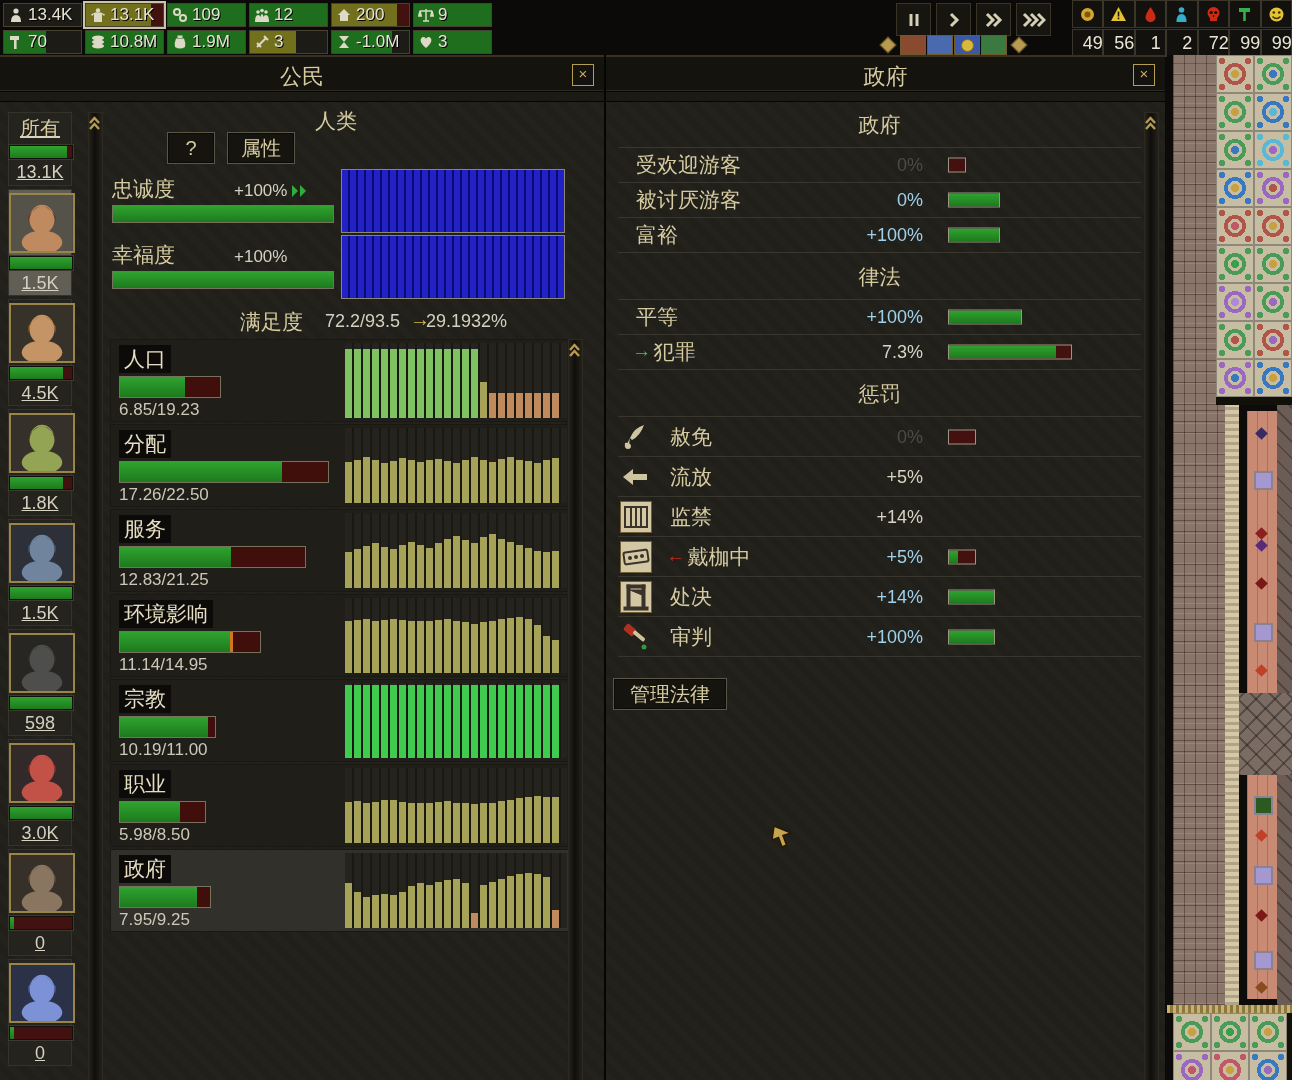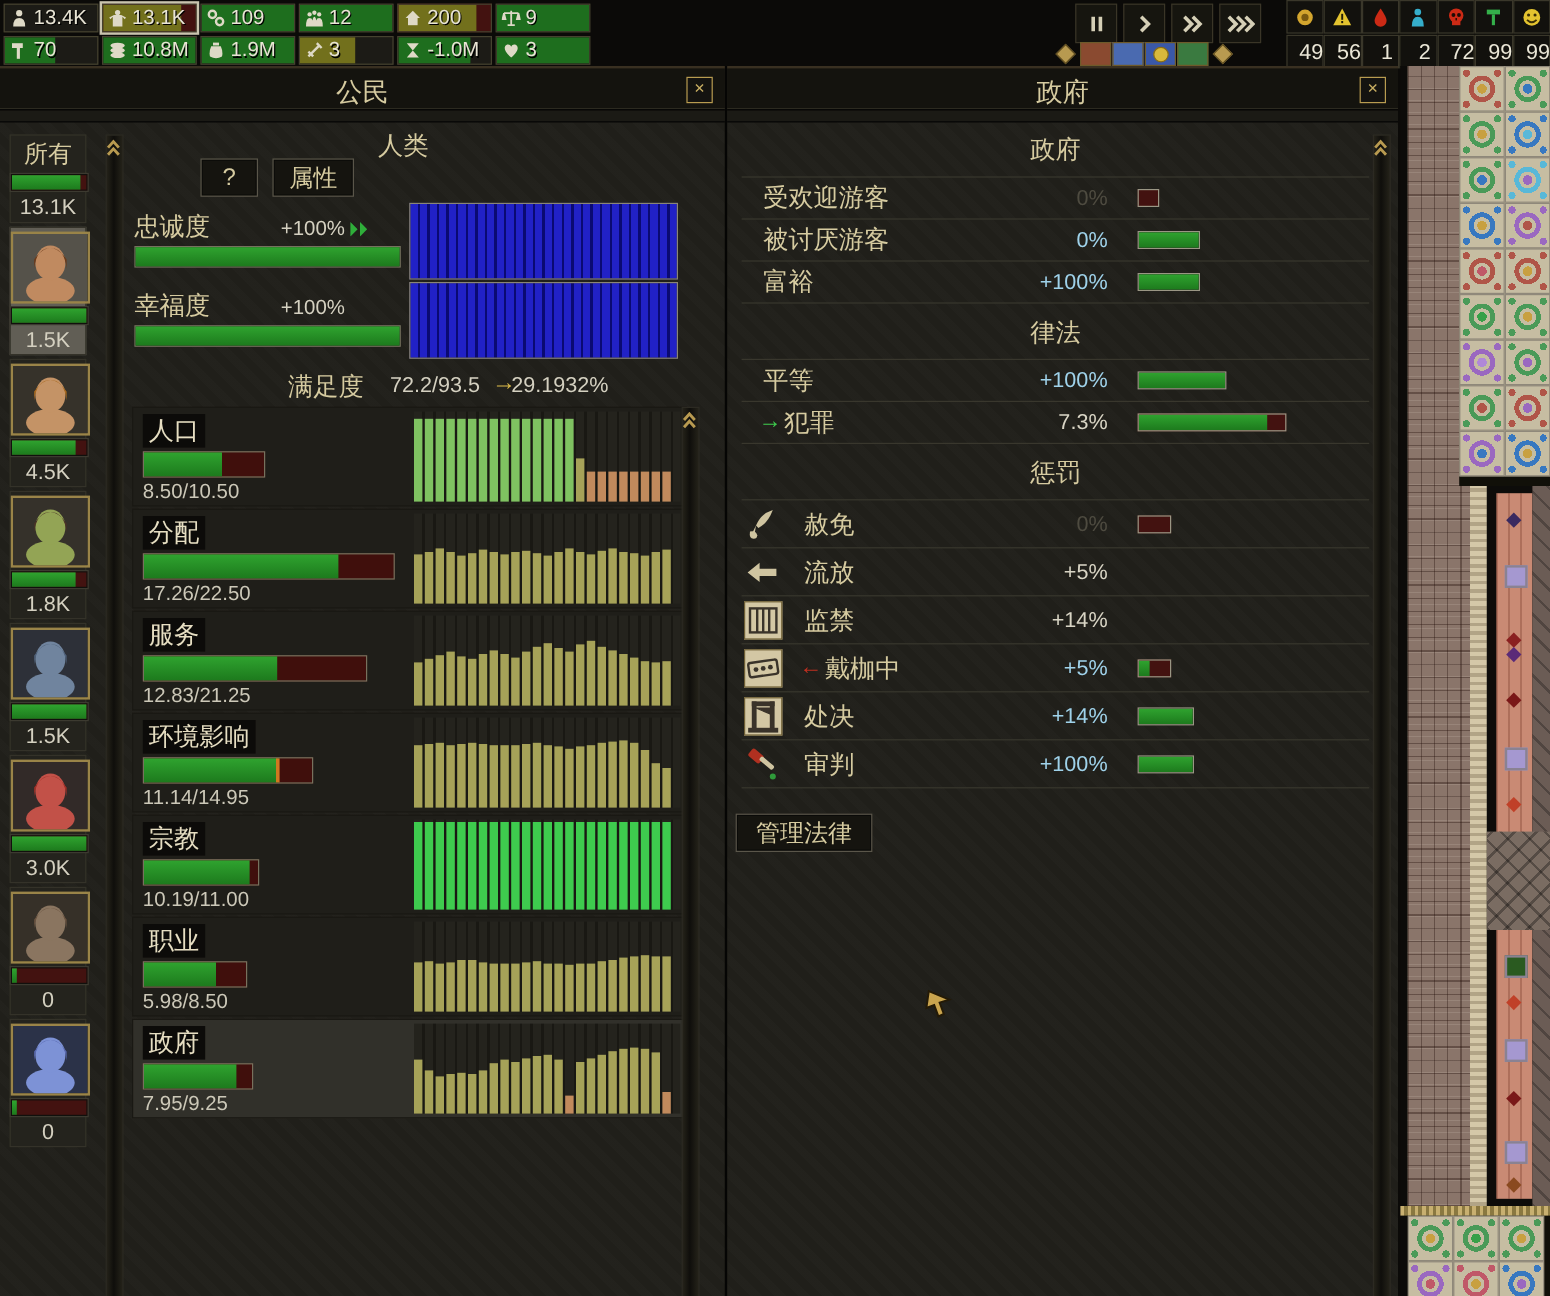--- a/index.html
+++ b/index.html
@@ -41,21 +41,21 @@
     background-image:repeating-linear-gradient(45deg,rgba(255,255,255,.012) 0 7px,transparent 7px 14px);}
   .titlebar{position:relative;height:34px;background:#14130e;border-top:2px solid #393021;
             border-bottom:1px solid #060605;box-shadow:inset 0 -1px 0 #2c2a20;}
   .title{position:absolute;left:0;right:0;top:5px;text-align:center;font-size:22px;color:#d6cba0;}
   .closebtn{position:absolute;right:10px;top:7px;width:20px;height:20px;border:1px solid #b89c50;
             color:#c8ae62;font-size:15px;line-height:18px;text-align:center;cursor:pointer;background:#141310;}
   .subbar{height:9px;background:#1b1a15;border-bottom:1px solid #060605;}
   #citizens-window{left:0;width:604px;border-right:2px solid #050504;}
   #gov-window{left:606px;width:559px;}
   
-  #side{position:absolute;left:8px;top:57px;width:64px;}
+  #side{position:absolute;left:8px;top:57px;width:64px;text-decoration:underline;}
   .side-box{border:1px solid #343229;background:#24231d;margin-bottom:3px;text-align:center;padding:2px 0;}
   .side-label{font-size:20px;color:#d6cba0;}
   .side-count{font-size:18px;color:#d4d0c0;}
   .mini-bar{width:62px;height:12px;margin:3px auto;border:1px solid #11100d;outline:1px solid #3c3a30;
             background:#431210;position:relative;}
   .mini-fill{position:absolute;left:0;top:0;bottom:0;background:linear-gradient(#2fa32f,#1d7a1d);}
   .race{border:1px solid #343229;background:#24231d;margin-bottom:3px;text-align:center;
         padding:3px 0 1px;cursor:pointer;}
   .race.selected{background:#615e55;}
   .portrait{width:62px;height:56px;margin:0 auto;border:2px solid #9a8448;display:block;}
@@ -459,20 +459,34 @@
             </svg>
           </div>
           <div class="mini-bar">
             <div class="mini-fill" style="width: 100%;"></div>
           </div>
           <div class="side-count">1.5K</div>
         </div>
         <div class="race">
           <div>
             <svg class="portrait" viewBox="0 0 64 58">
+              <rect width="64" height="58" fill="#272622"></rect>
+              <ellipse cx="32" cy="49" rx="21" ry="12" fill="#4e4e4c"></ellipse>
+              <ellipse cx="32" cy="25" rx="13" ry="15" fill="#4e4e4c"></ellipse>
+              <path d="M18 22 Q32 2 46 22 L46 30 Q44 12 32 12 Q20 12 18 30 Z" fill="#333330"></path>
+            </svg>
+          </div>
+          <div class="mini-bar">
+            <div class="mini-fill" style="width: 100%;"></div>
+          </div>
+          <div class="side-count">598</div>
+        </div>
+        <div class="race">
+          <div>
+            <svg class="portrait" viewBox="0 0 64 58">
               <rect width="64" height="58" fill="#322a28"></rect>
               <ellipse cx="32" cy="49" rx="21" ry="12" fill="#c25148"></ellipse>
               <ellipse cx="32" cy="25" rx="13" ry="15" fill="#c25148"></ellipse>
               <path d="M18 22 Q32 2 46 22 L46 30 Q44 12 32 12 Q20 12 18 30 Z" fill="#a03028"></path>
             </svg>
           </div>
           <div class="mini-bar">
             <div class="mini-fill" style="width: 100%;"></div>
           </div>
           <div class="side-count">3.0K</div>
@@ -560,21 +574,21 @@
     <div id="fulfill-arrow">→</div>
     <div id="fulfill-rate">29.1932%</div>
   </div>
 
   <div id="rows" style="top:284px;">
       <div class="srow">
         <div class="chip">人口</div>
         <div class="pbar" style="width: 100px;">
           <div class="pfill" style="width: 65%;"></div>
         </div>
-        <div class="sval">8.50/10.50</div>
+        <div class="sval">6.85/19.23</div>
         <div class="hist">
           <div class="hbar" style="height: 92%; background: rgb(127, 194, 97);"></div>
           <div class="hbar" style="height: 92%; background: rgb(127, 194, 97);"></div>
           <div class="hbar" style="height: 92%; background: rgb(127, 194, 97);"></div>
           <div class="hbar" style="height: 92%; background: rgb(127, 194, 97);"></div>
           <div class="hbar" style="height: 92%; background: rgb(127, 194, 97);"></div>
           <div class="hbar" style="height: 92%; background: rgb(127, 194, 97);"></div>
           <div class="hbar" style="height: 92%; background: rgb(127, 194, 97);"></div>
           <div class="hbar" style="height: 92%; background: rgb(127, 194, 97);"></div>
           <div class="hbar" style="height: 92%; background: rgb(127, 194, 97);"></div>

